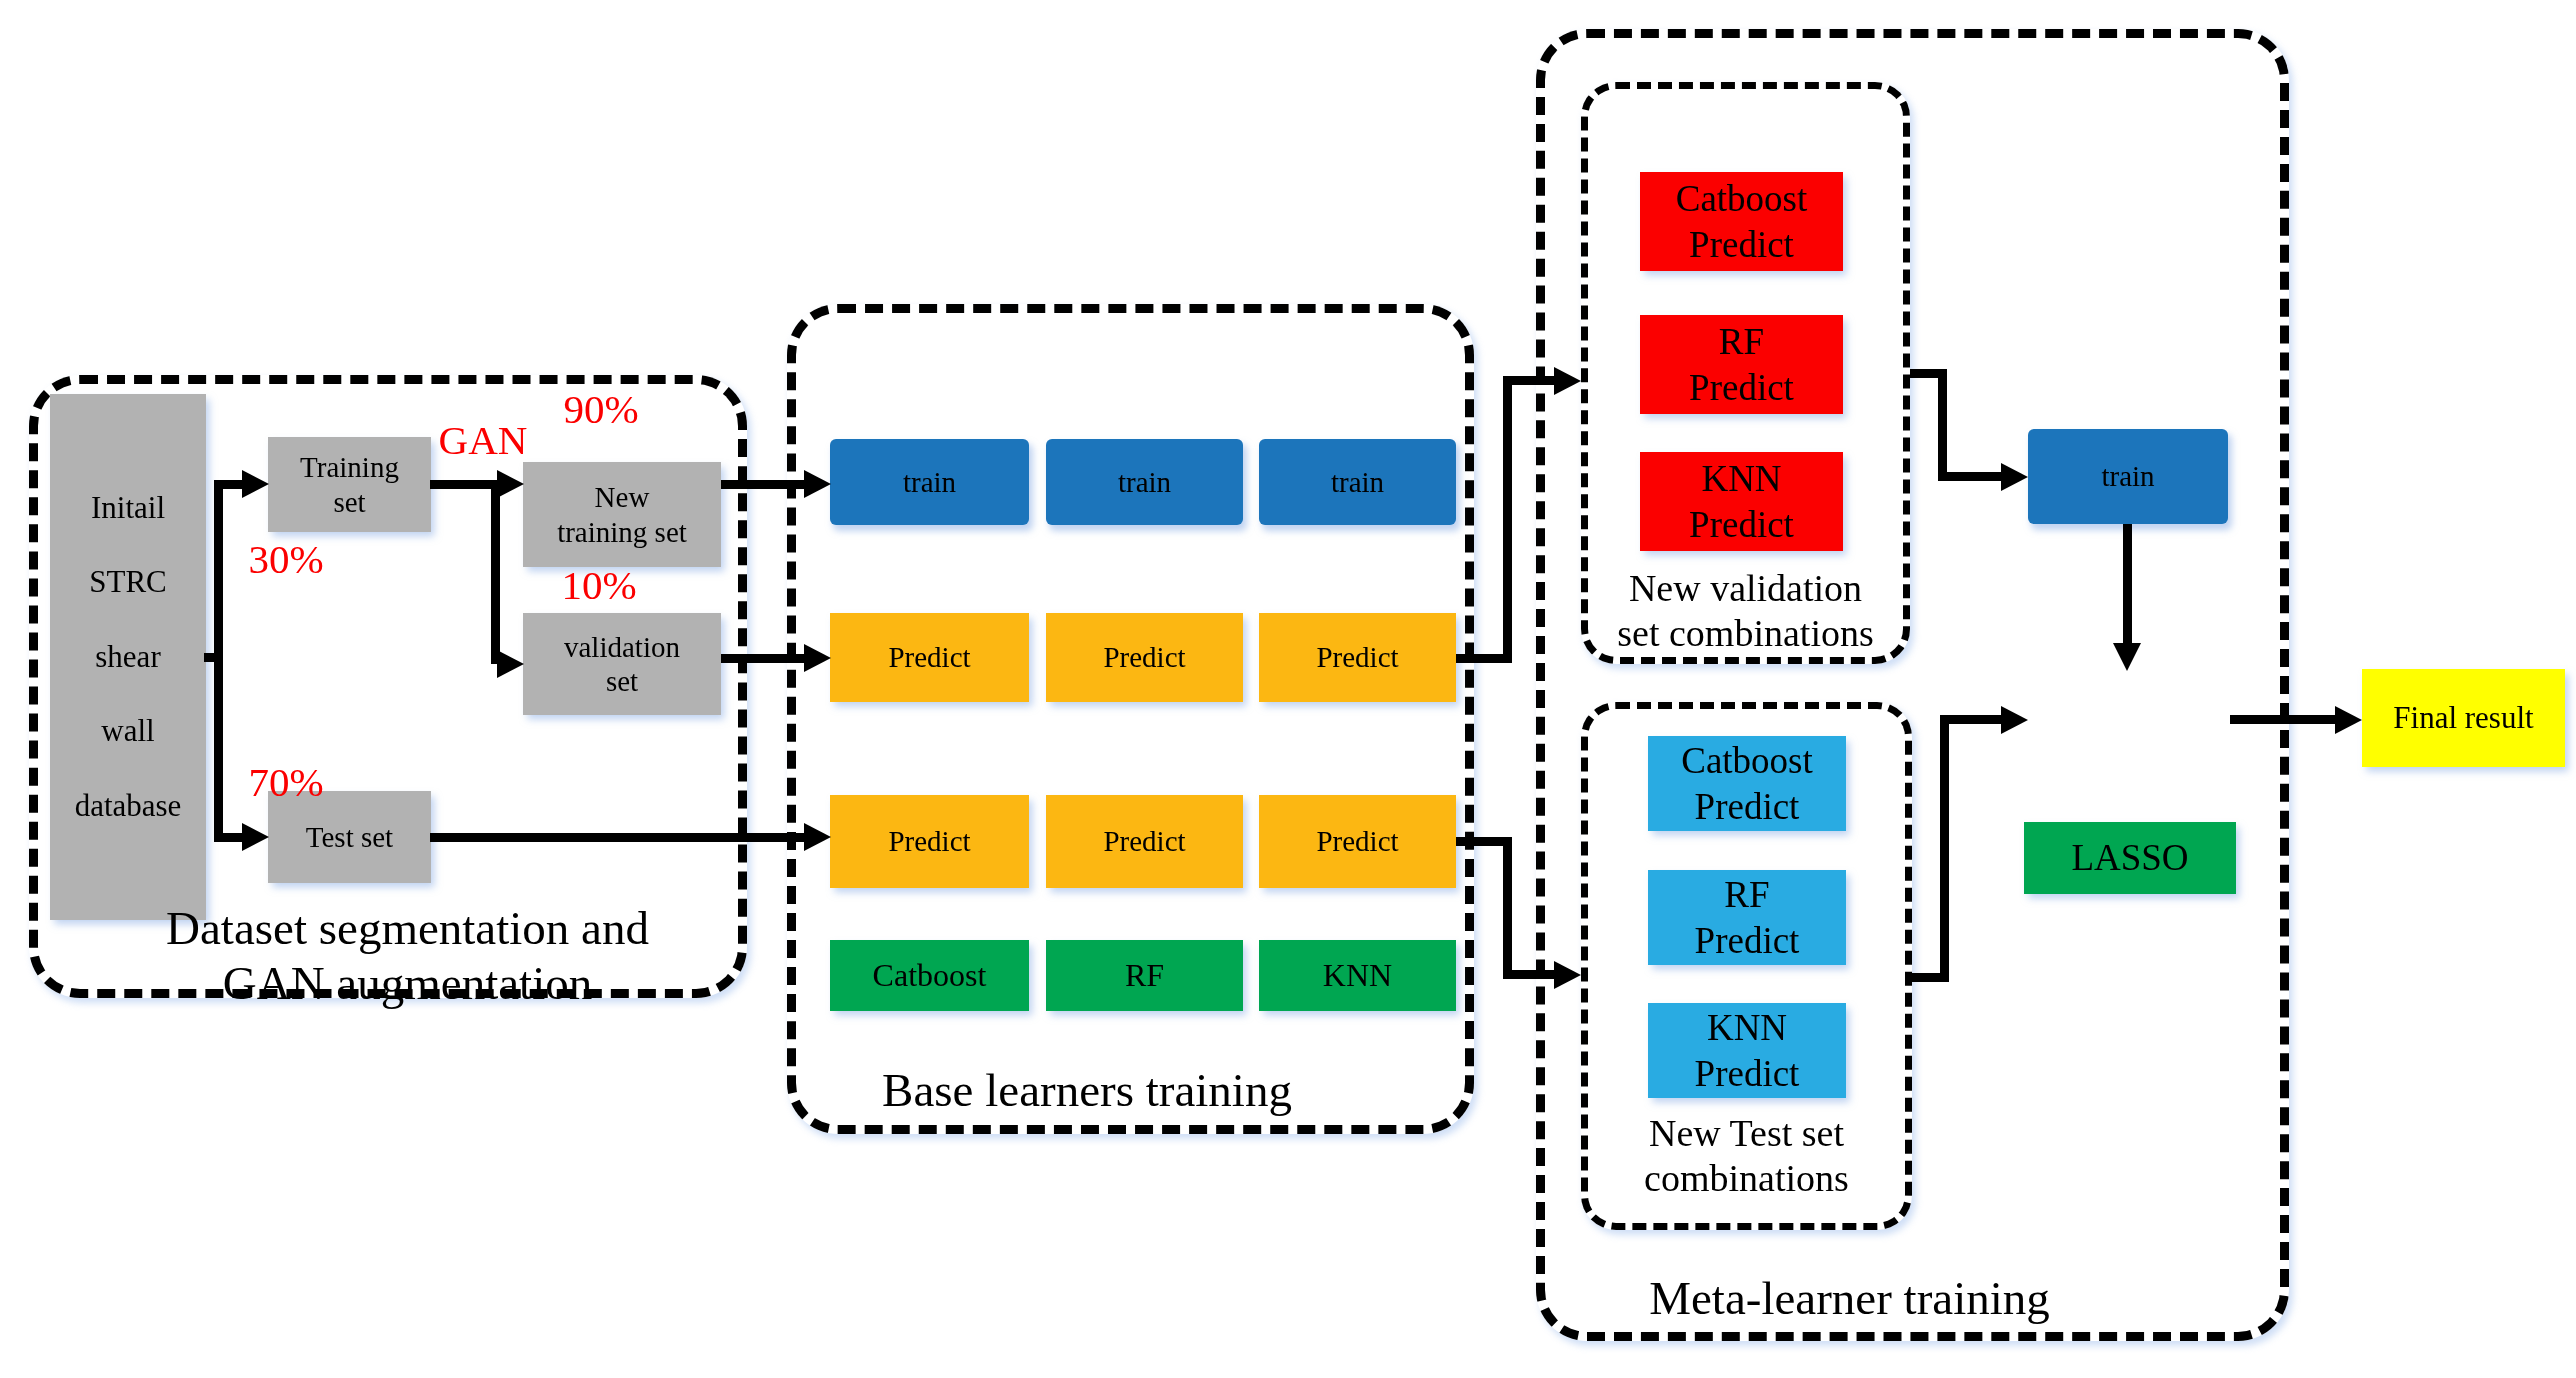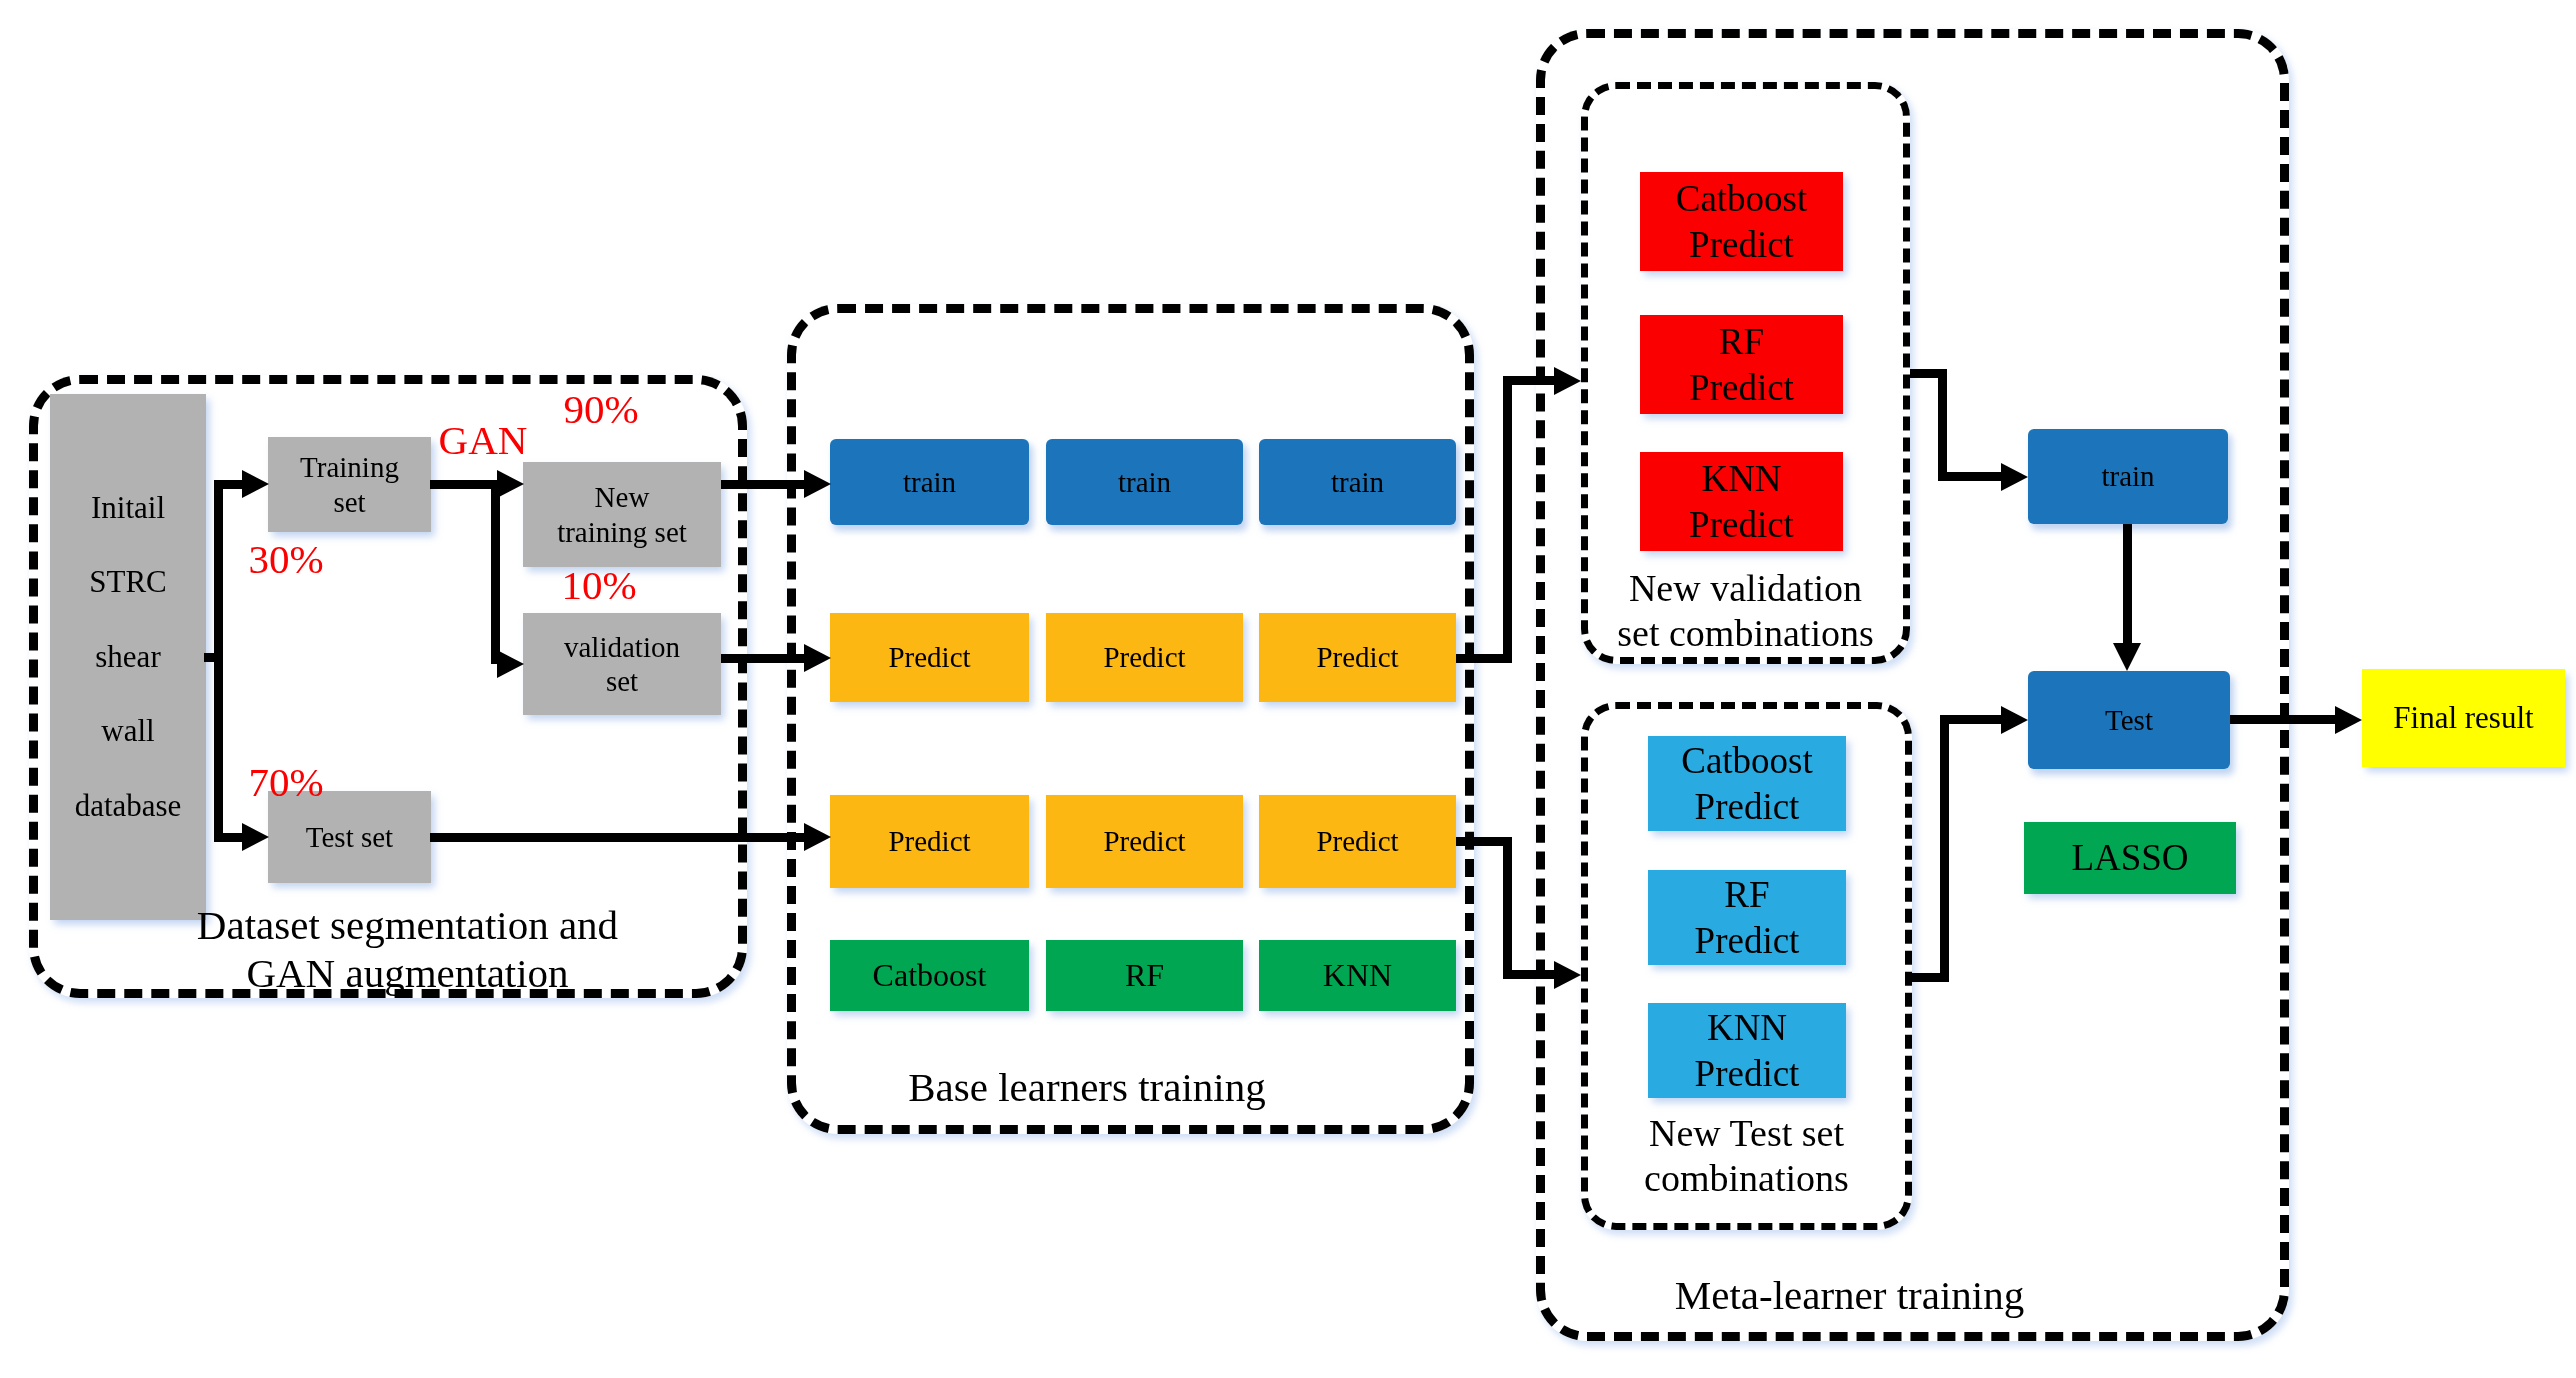--- a/index.html
+++ b/index.html
@@ -15,21 +15,21 @@
   .blue{background:#1c75bb;border-radius:6px;}
   .orange{background:#fcb712;}
   .green{background:#00a651;}
   .red{background:#fb0000;}
   .cyan{background:#29abe2;}
   .yellow{background:#ffff00;}
   .f62{font-size:29px;line-height:1.18;}
   .f58{font-size:37px;line-height:1.22;}
   .f50{font-size:32px;line-height:1.1;}
   .f64{font-size:31px;line-height:1.18;}
-  .caption{position:absolute;text-align:center;font-size:41px;line-height:1.18;color:#000;}
+  .caption{position:absolute;text-align:center;font-size:47px;line-height:1.18;color:#000;}
   .redlabel{position:absolute;text-align:center;font-size:41px;line-height:1.0;color:#fb0000;}
   .seg{position:absolute;background:#000;}
   .arr-r{position:absolute;width:0;height:0;border-top:14px solid transparent;
          border-bottom:14px solid transparent;border-left:27px solid #000;}
   .arr-d{position:absolute;width:0;height:0;border-left:14.6px solid transparent;
          border-right:14.6px solid transparent;border-top:28px solid #000;}
 </style>
 </head>
 <body>
 
@@ -153,23 +153,20 @@
     </div>
 
   <div class="caption" style="left:1581px;top:1111px;width:331px;font-size:38px;">
     <span>New Test set</span><br>
     <span>combinations</span>
   </div>
 
   <div class="node blue f62" style="left:2028px;top:429px;width:200px;height:95px;">
     <span>train</span>
     </div>
-  <div class="node blue f62" style="left:2028px;top:671px;width:202px;height:98px;">
-    <span>Test</span>
-    </div>
   <div class="node green f58" style="left:2024px;top:822px;width:212px;height:72px;">
     <span>LASSO</span>
     </div>
 
   <div class="caption" style="left:1627px;top:1271px;width:445px;">Meta-learner training</div>
 
   <div class="node yellow f64" style="left:2362px;top:669px;width:203px;height:98px;">
     <span>Final result</span>
     </div>
 

